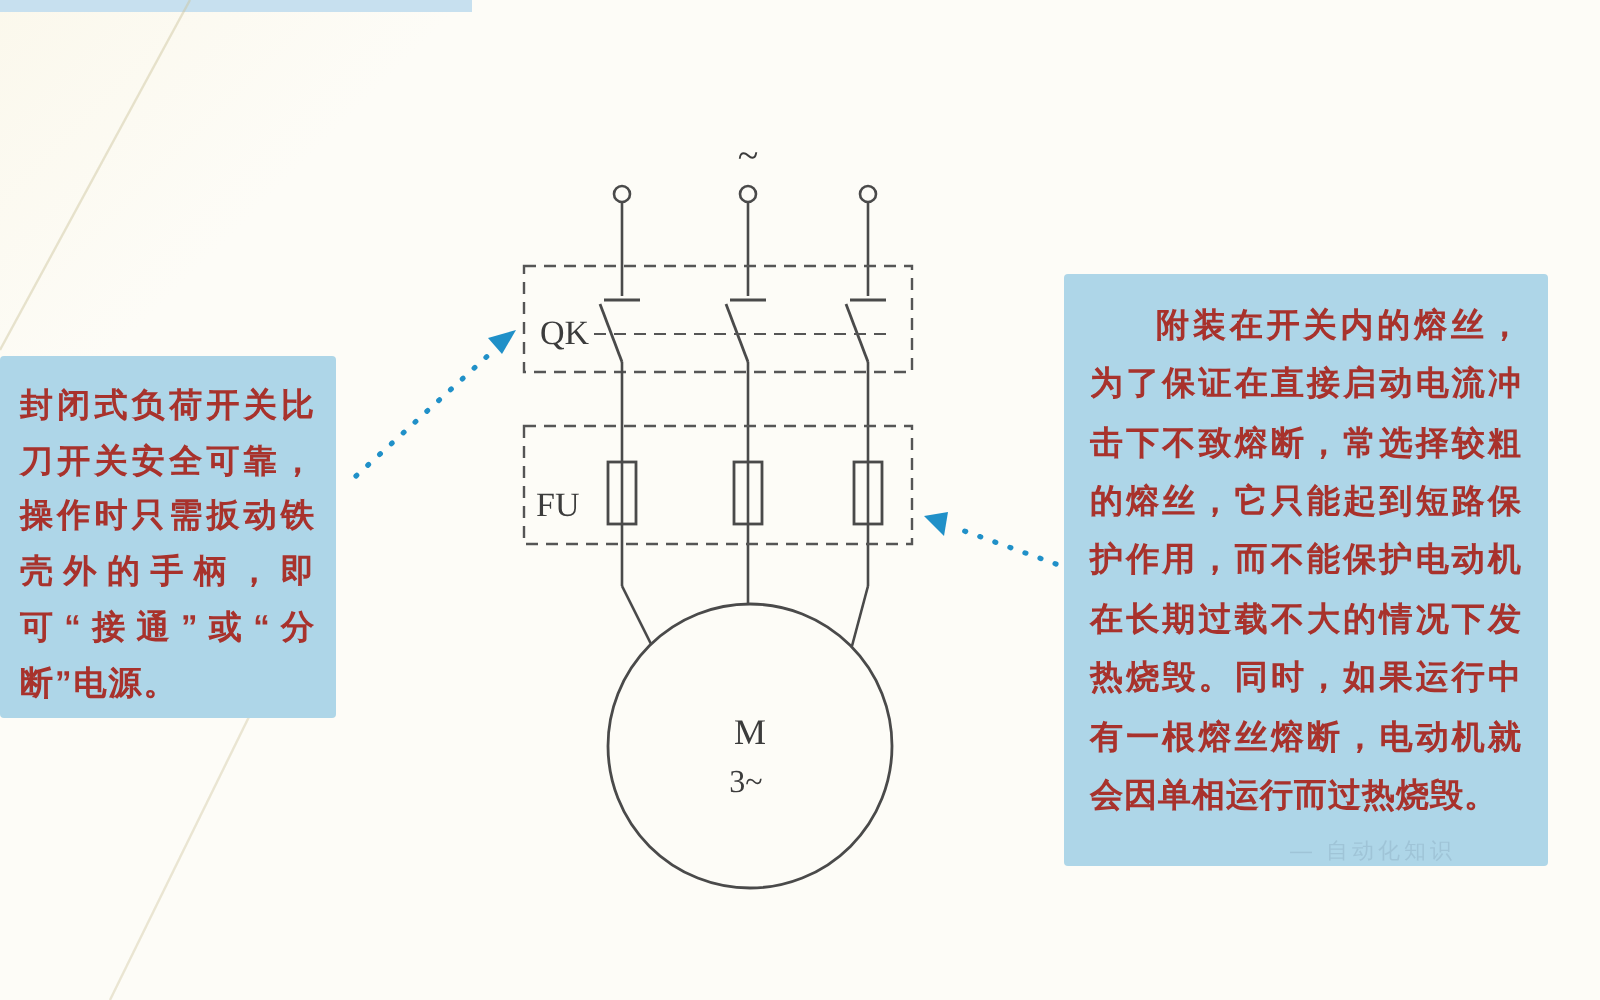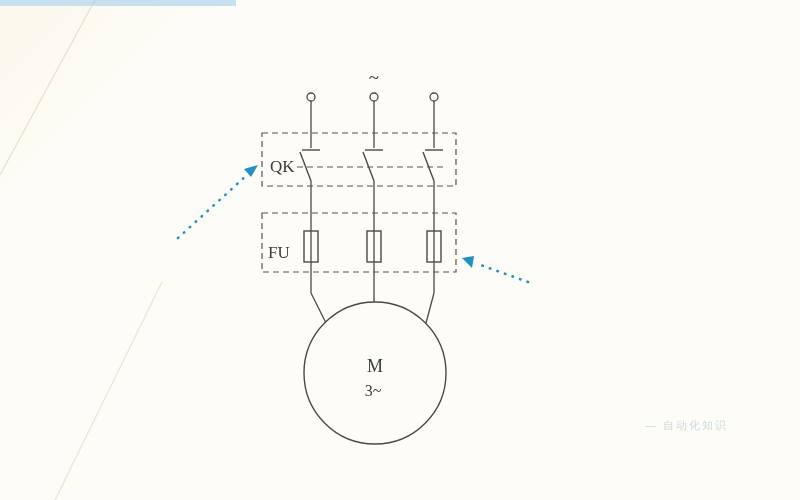--- a/index.html
+++ b/index.html
@@ -128,17 +128,23 @@
     <text x="375" y="372" font-size="18" text-anchor="middle" class="serif-label">M</text>
     <text x="373" y="396" font-size="16" text-anchor="middle" class="serif-label">3~</text>
 
     <line x1="178" y1="238" x2="247" y2="175" stroke="#2090c8" stroke-width="2.6" stroke-linecap="round" stroke-dasharray="0.5 7.5"></line>
     <polygon points="258,165 251,177 244,169" fill="#2090c8"></polygon>
 
     <line x1="528" y1="282" x2="478" y2="264" stroke="#2090c8" stroke-width="2.6" stroke-linecap="round" stroke-dasharray="0.5 7.5"></line>
     <polygon points="462,258 474,256 472,268" fill="#2090c8"></polygon>
   </svg>
 
+  <div class="callout callout-left">
+    <p>封闭式负荷开关比刀开关安全可靠，操作时只需扳动铁壳外的手柄，即可“接通”或“分断”电源。</p>
+  </div>
 
+  <div class="callout callout-right">
+    <p>附装在开关内的熔丝，为了保证在直接启动电流冲击下不致熔断，常选择较粗的熔丝，它只能起到短路保护作用，而不能保护电动机在长期过载不大的情况下发热烧毁。同时，如果运行中有一根熔丝熔断，电动机就会因单相运行而过热烧毁。</p>
+  </div>
 
   <div class="watermark">— 自动化知识</div>
 
 </div>
 
 </body></html>

